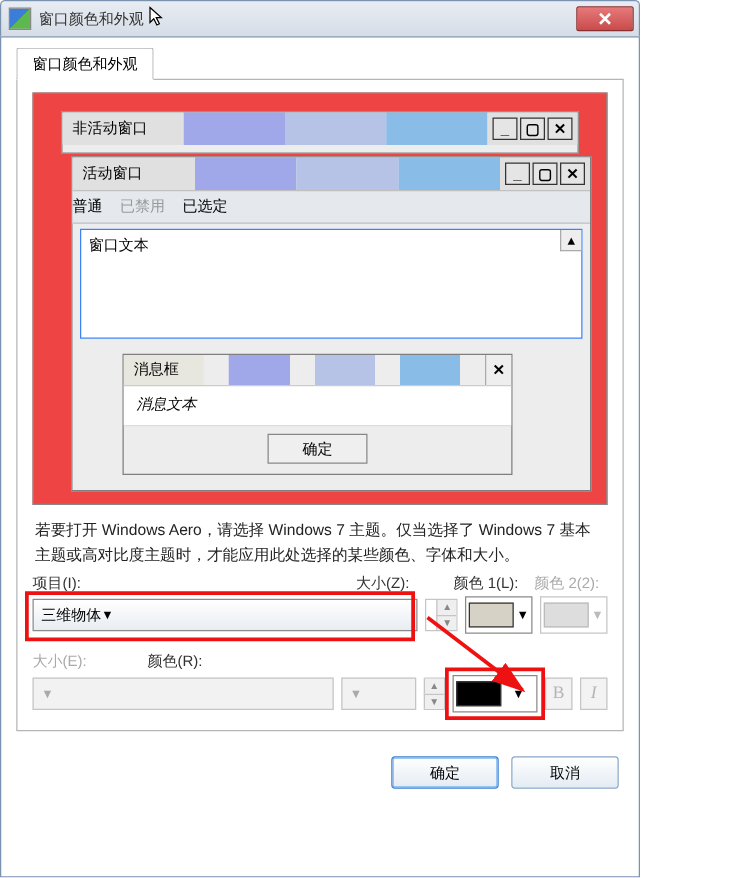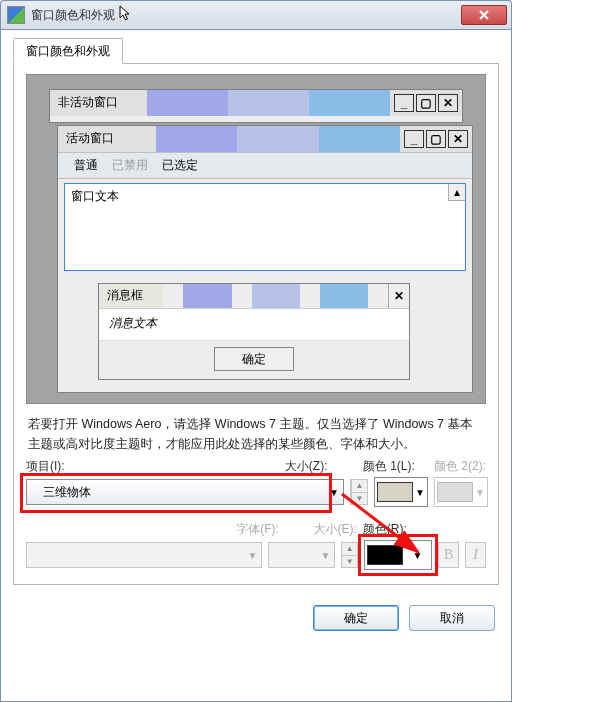--- a/index.html
+++ b/index.html
@@ -70,21 +70,21 @@
     background: #fff;
     border-radius: 2px 2px 0 0;
     font-size: 12px;
   }
   .tab-panel {
     border: 1px solid #b5b5b5;
     padding: 10px 12px 14px;
   }
   
   .preview {
-    background: #a3a3a3;
+    background: #ef4444;
     border: 1px solid #888;
     padding: 14px 18px 14px 18px;
     height: 300px;
     position: relative;
     overflow: hidden;
   }
   .win1, .win2 {
     position: absolute;
     background: #ededed;
     border: 1px solid #7f7f7f;
@@ -109,21 +109,21 @@
     width: 18px; height: 16px;
     border: 1px solid #333;
     background: #e5e5e5;
     display: flex; align-items: center; justify-content: center;
     font-family: Arial, sans-serif;
     font-size: 12px; font-weight: bold;
     line-height: 1;
   }
   .menubar {
     display: flex; gap: 14px;
-    padding: 4px 16px;
+    padding: 4px 0;
     background: #e5e9ee;
     border-top: 1px solid #c0c0c0;
     border-bottom: 1px solid #c0c0c0;
     font-size: 12px;
   }
   .menubar .disabled { color: #999; }
   .menubar .sel { color: #000; }
   .textarea {
     position: relative;
     margin: 4px 6px 6px 6px;
@@ -167,31 +167,31 @@
   .desc { color: #222; font-size: 12.5px; line-height: 1.6; margin: 10px 2px 4px; }
   
   .grid { position: relative; }
   .row { display:flex; align-items:center; margin-top:2px; gap:6px; }
   .labels { display:flex; }
   .lbl1 { width: 302px; }
   .lbl2 { width: 86px; }
   .lbl3 { width: 70px; }
   .lbl4 { width: 70px; color: #999; }
   .label { font-size: 12px; color: #333; }
-  .label.disabled { color: #aaa; text-align: right; }
+  .label.disabled { color: #aaa; }
   .itembox {
     position: relative;
   }
   .dropdown {
     width: 296px;
     height: 24px;
     border: 1px solid #8a8a8a;
     background: linear-gradient(to bottom, #fff, #e8ecf2);
-    display:flex; align-items:center; justify-content:space-between;
-    padding: 0 4px 0 16px;
+    display:flex; align-items:center; 
+    padding: 0 4px 0 6px;
   }
   .dropdown.small { width: 60px; }
   .dropdown.disabled { border-color: #c5c5c5; background:#f2f2f2; color:#aaa; }
   .dropdown .dd-arrow { font-size: 10px; }
   .spinner {
     width: 78px; height: 24px;
     border: 1px solid #c5c5c5;
     background: #fff;
     display:flex;
     position: relative;
@@ -347,21 +347,20 @@
             <div class="swatch" style="background:#d6d2c6"></div>
             <span class="dd-arrow">▼</span>
           </div>
           <div class="colorbtn disabled">
             <div class="swatch disabled"></div>
             <span class="dd-arrow">▼</span>
           </div>
         </div>
 
         <div class="row labels" style="margin-top:14px;">
-          <div class="label lbl1 disabled">字体(F):</div>
           <div class="label lbl2 disabled">大小(E):</div>
           <div class="label lbl3">颜色(R):</div>
           <div class="label lbl4"></div>
         </div>
 
         <div class="row" style="position:relative;">
           <div class="dropdown disabled" style="width:296px;">
             <span></span>
             <span class="dd-arrow">▼</span>
           </div>

